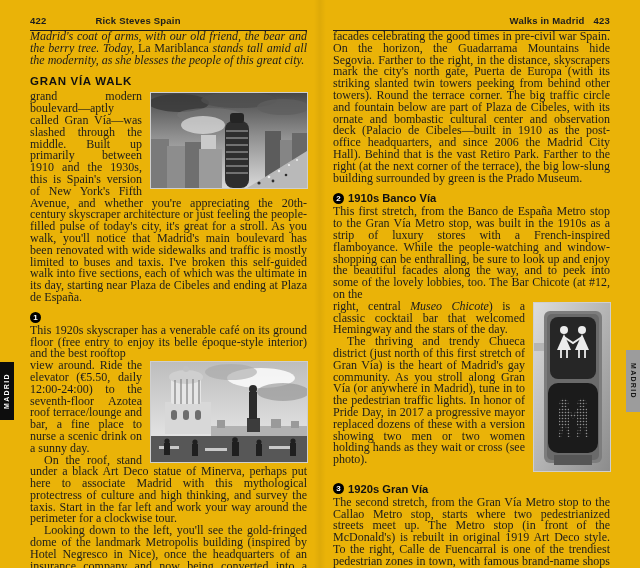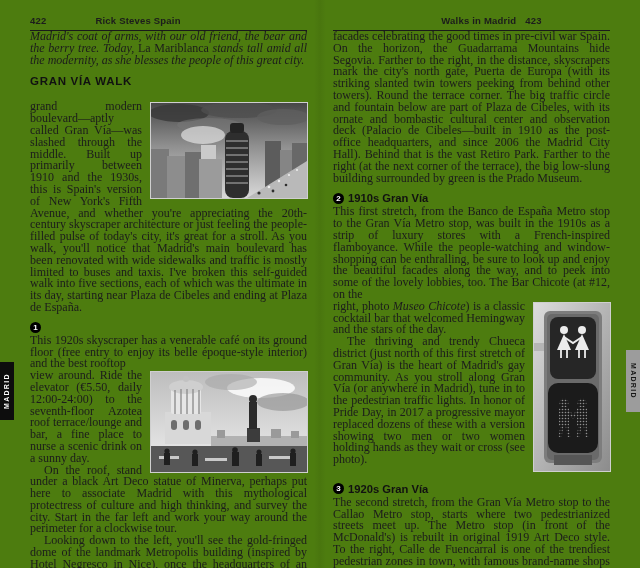--- a/index.html
+++ b/index.html
@@ -1,38 +1,38 @@
 <!DOCTYPE html>
 <html><head>
 <meta charset="utf-8">
 <style>
   html,body{margin:0;padding:0;}
   body{width:640px;height:568px;background:#fefefe;font-family:"Liberation Serif",serif;color:#1c1c1c;}
-  .spread{position:relative;width:640px;height:568px;background:#4d7c0f;overflow:hidden;}
+  .spread{position:relative;width:640px;height:568px;background:#eab308;overflow:hidden;}
   .gutter{position:absolute;left:314px;top:0;width:12px;height:568px;
     background:linear-gradient(90deg,rgba(0,0,0,0) 0%,rgba(0,0,0,0.05) 50%,rgba(0,0,0,0) 100%);}
   .page{position:absolute;top:0;width:320px;height:568px;box-sizing:border-box;overflow:hidden;}
   .page-left{left:0;padding:15px 13px 0 30px;}
   .page-right{left:320px;padding:15px 30px 0 13px;}
 
   .pagehead{font-family:"Liberation Sans",sans-serif;font-size:9.5px;letter-spacing:0.2px;
     display:flex;gap:9px;align-items:baseline;border-bottom:1.3px solid #1a1a1a;padding-bottom:4px;}
   .pagehead .num{font-weight:600;}
   .pagehead .title{font-weight:700;margin-left:40px;}
-  .page-right .pagehead{justify-content:center;}
+  .page-right .pagehead{justify-content:flex-end;}
 
   p.b{font-size:12px;line-height:11.8px;text-align:justify;margin:0;}
   .lead{margin-top:12px;font-style:italic;}
   .lead .roman{font-style:normal;}
   .indent{text-indent:14px;}
   .direction{font-style:italic;}
   .ital{font-style:italic;}
 
   h2.walk{font-family:"Liberation Sans",sans-serif;font-size:11.5px;font-weight:700;
-    letter-spacing:0.7px;margin:9px 0 14px;color:#111;}
+    letter-spacing:0.7px;margin:9px 0 4px;color:#111;}
   h3.stop{font-family:"Liberation Sans",sans-serif;font-size:11.2px;font-weight:700;
     margin:8px 0 2px;color:#111;display:flex;align-items:center;gap:4px;}
   .circ{flex:none;width:11px;height:11px;border-radius:50%;background:#000;color:#fff;
     font-size:8px;line-height:11px;text-align:center;font-family:"Liberation Sans",sans-serif;font-weight:700;}
 
   .wrapblock{display:flow-root;}
   figure.photo{float:right;margin:2px 0 4px 9px;padding:0;}
   figure.photo svg{display:block;background:#ddd;outline:1px solid #cfcfcf;}
   .photo1 svg{width:156px;height:95px;}
   .photo2 svg{width:156px;height:100px;}
@@ -167,36 +167,36 @@
             <circle cx="84" cy="78" r="2.8"></circle>
               <rect x="81" y="80" width="7" height="14"></rect>
             <circle cx="108" cy="80" r="2.5"></circle>
               <rect x="105" y="82" width="6" height="12"></rect>
             <circle cx="142" cy="79" r="2.6"></circle>
               <rect x="139" y="81" width="6" height="13"></rect>
           </g>
         </svg>
       </figure>
       <p class="b">view around. Ride the elevator (€5.50, daily 12:00-24:00) to the seventh-floor Azotea roof terrace/lounge and bar, a fine place to nurse a scenic drink on a sunny day.</p>
-      <p class="b indent">On the roof, stand under a black Art Deco statue of Minerva, perhaps put here to associate Madrid with this mythological protectress of culture and high thinking, and survey the city. Start in the far left and work your way around the perimeter for a clockwise tour.</p>
+      <p class="b indent">On the roof, stand under a black Art Deco statue of Minerva, perhaps put here to associate Madrid with this mythological protectress of culture and high thinking, and survey the taxis. Start in the far left and work your way around the perimeter for a clockwise tour.</p>
     </div>
     <p class="b indent">Looking down to the left, you'll see the gold-fringed dome of the landmark Metropolis building (inspired by Hotel Negresco in Nice), once the headquarters of an insurance company and now being converted into a luxury space with a hotel, restaurants, and a spa. It stands at the start of Gran Vía and its cancan of proud</p>
   </div>
 
   <div class="page page-right">
     <div class="pagehead">
       <span class="title">Walks in Madrid</span>
       <span class="num">423</span>
     </div>
 
     <p class="b lead" style="font-style:normal;">facades celebrating the good times in pre-civil war Spain. On the horizon, the Guadarrama Mountains hide Segovia. Farther to the right, in the distance, skyscrapers mark the city's north gate, Puerta de Europa (with its striking slanted twin towers peeking from behind other towers). Round the terrace corner. The big traffic circle and fountain below are part of Plaza de Cibeles, with its ornate and bombastic cultural center and observation deck (Palacio de Cibeles—built in 1910 as the post-office headquarters, and since 2006 the Madrid City Hall). Behind that is the vast Retiro Park. Farther to the right (at the next corner of the terrace), the big low-slung building surrounded by green is the Prado Museum.</p>
 
     <h3 class="stop">
       <span class="circ">2</span>
-      <span>1910s Gran Vía</span>
+      <span>1910s Banco Vía</span>
     </h3>
     <p class="b">This first stretch, from the Banco de España Metro stop to the Gran Vía Metro stop, was built in the 1910s as a strip of luxury stores with a French-inspired flamboyance. While the people-watching and window-shopping can be enthralling, be sure to look up and enjoy the beautiful facades along the way, and to peek into some of the lovely lobbies, too. The Bar Chicote (at #12, on the</p>
     <div class="wrapblock">
       <figure class="photo photo3">
         <svg viewBox="0 0 76 168" xmlns="http://www.w3.org/2000/svg" role="img">
           <defs>
             <linearGradient id="sky3" x1="0" y1="0" x2="1" y2="1">
               <stop offset="0" stop-color="#dcdcdc"></stop>
                 <stop offset="1" stop-color="#8c8c8c"></stop>
             </linearGradient>
@@ -232,21 +232,21 @@
             <g stroke="url(#dots)" stroke-width="3">
               <line x1="28" y1="123" x2="26" y2="134"></line>
                 <line x1="33" y1="123" x2="35" y2="134"></line>
               <line x1="46" y1="123" x2="44" y2="134"></line>
                 <line x1="51" y1="123" x2="53" y2="134"></line>
             </g>
           </g>
           <rect x="20" y="152" width="38" height="10" fill="#565656"></rect>
         </svg>
       </figure>
-      <p class="b"><span>right, photo </span><span class="ital">Museo Chicote</span><span>) is a classic cocktail bar that welcomed Hemingway and the stars of the day.</span></p>
+      <p class="b"><span>right, central </span><span class="ital">Museo Chicote</span><span>) is a classic cocktail bar that welcomed Hemingway and the stars of the day.</span></p>
       <p class="b indent">The thriving and trendy Chueca district (just north of this first stretch of Gran Vía) is the heart of Madrid's gay community. As you stroll along Gran Vía (or anywhere in Madrid), tune in to the pedestrian traffic lights. In honor of Pride Day, in 2017 a progressive mayor replaced dozens of these with a version showing two men or two women holding hands as they wait or cross (see photo).</p>
     </div>
 
     <h3 class="stop">
       <span class="circ">3</span>
       <span>1920s Gran Vía</span>
     </h3>
     <p class="b">The second stretch, from the Gran Vía Metro stop to the Callao Metro stop, starts where two pedestrianized streets meet up. The Metro stop (in front of the McDonald's) is rebuilt in original 1919 Art Deco style. To the right, Calle de Fuencarral is one of the trendiest pedestrian zones in town, with famous brand-name shops and a youthful vibe. To the left, Calle de la Montera is another lively street for shopping and a paseo that continues late into the night.</p>
     <p class="b indent"><span>The 14-story </span><b>Telefónica skyscraper</b><span> (on the right) is nearly</span></p>
   </div>

